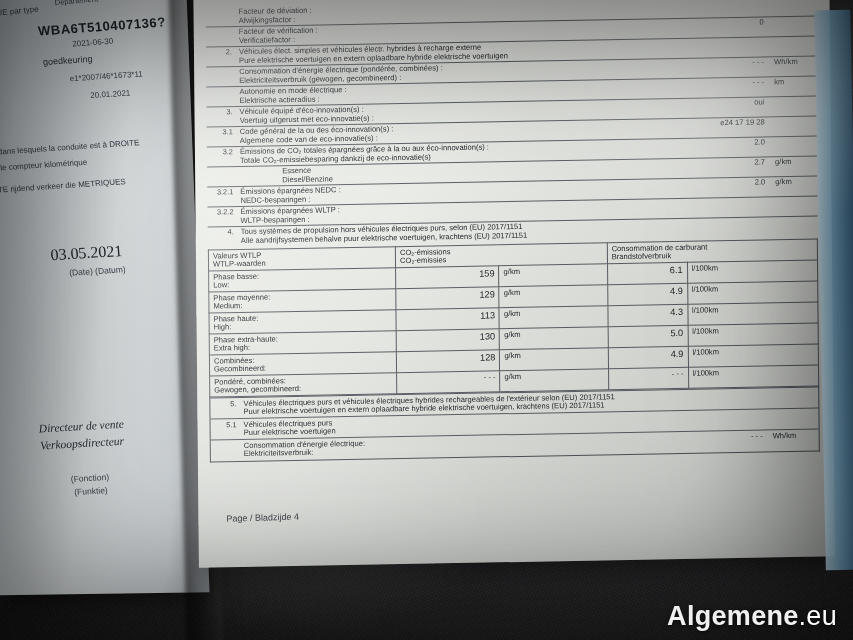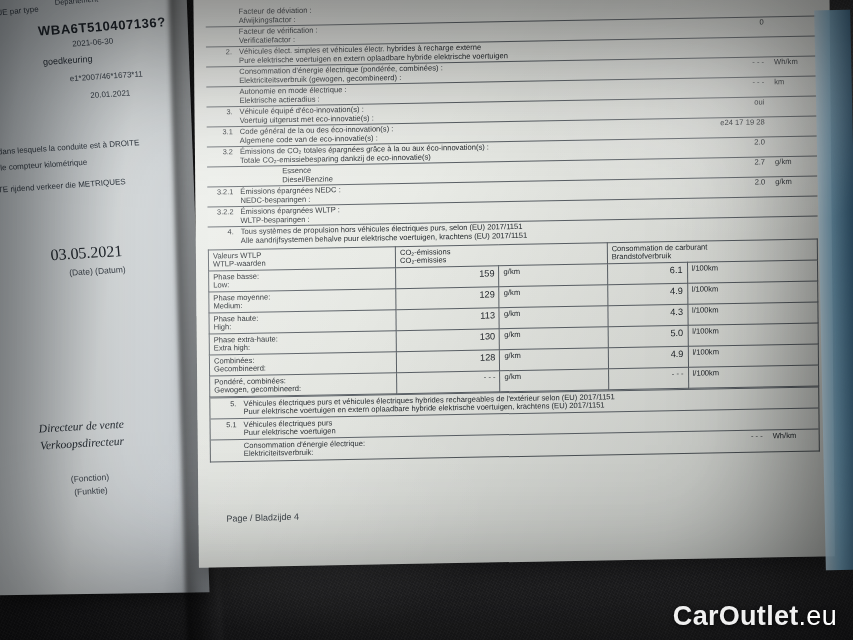--- a/index.html
+++ b/index.html
@@ -555,15 +555,15 @@
     <div class="pagefoot">Page / Bladzijde 4</div>
     <div class="page-sheen"></div>
   </div>
 
   <div class="blue-edge"></div>
   <div class="glare1"></div>
   <div class="glare2"></div>
   <div class="vignette"></div>
 
   <div class="watermark">
-    <span class="wm-accent">CarOutlet</span><span class="wm-tld">.eu</span>
+    <span class="wm-accent">Algemene</span><span class="wm-tld">.eu</span>
   </div>
 </div>
 
 </body></html>

